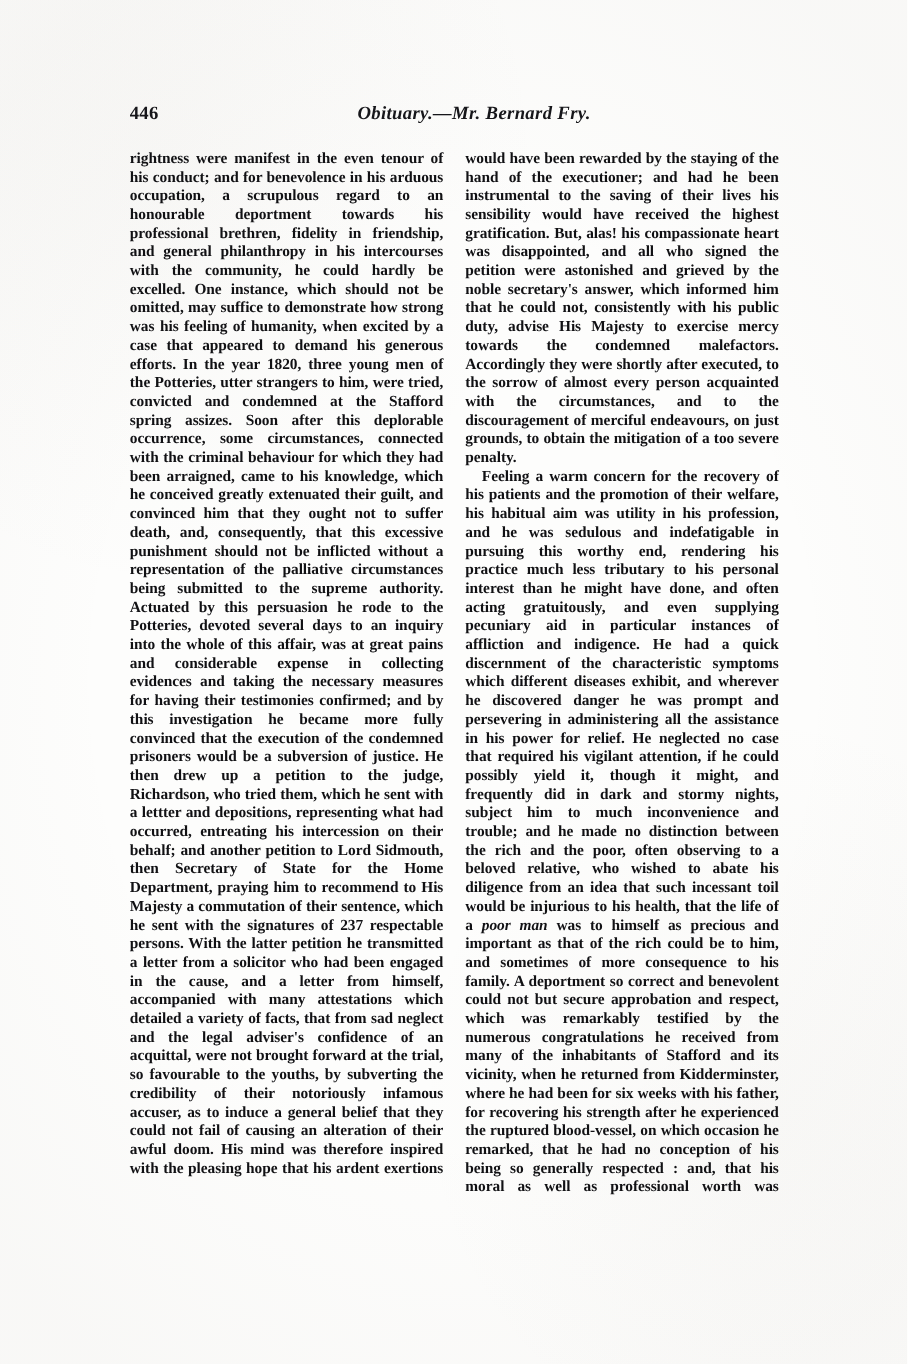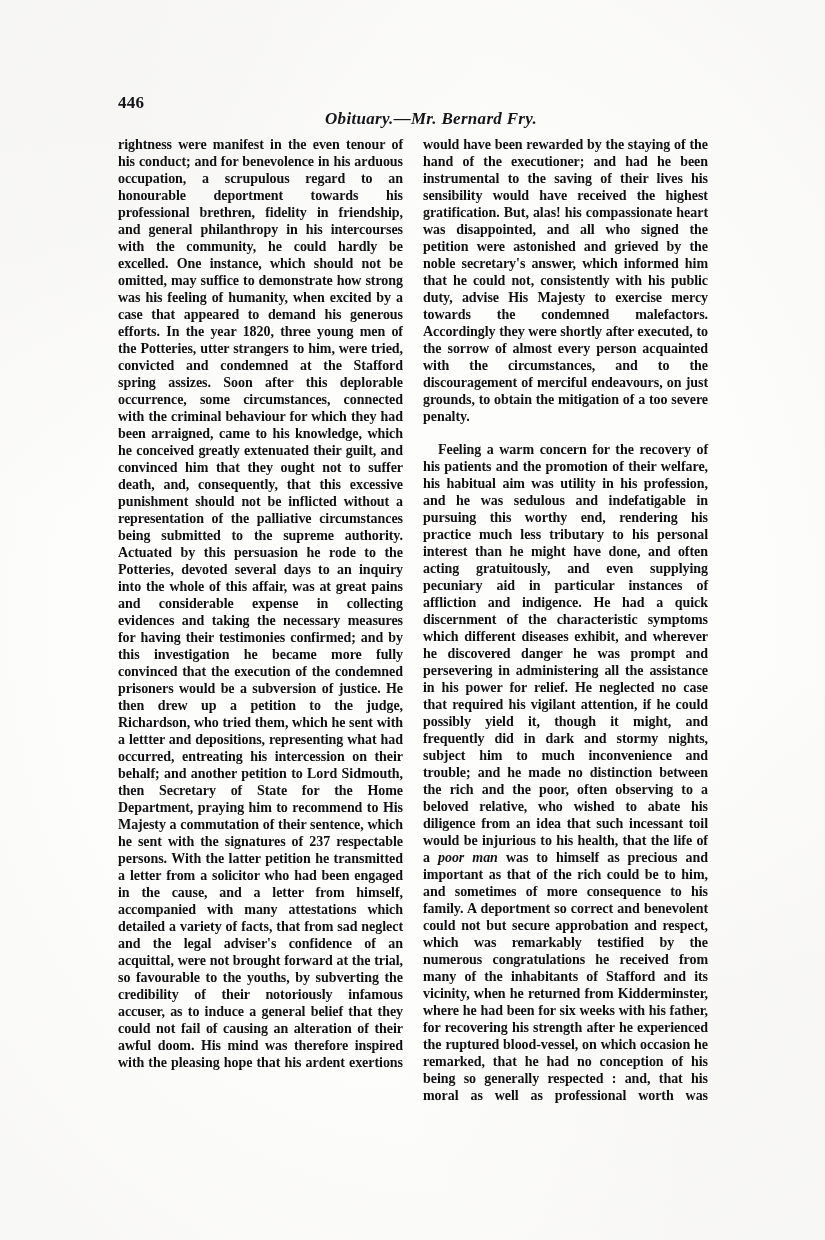--- a/index.html
+++ b/index.html
@@ -54,21 +54,20 @@
     left: 0;
     right: 0;
     top: 0;
     text-align: center;
     font-style: italic;
     font-weight: 700;
     font-size: 17px;
     letter-spacing: 0.3px;
     color: #16161a;
     padding-left: 36px;
-    margin-top: 16px;
   }
 
   
   .columns {
     position: absolute;
     left: 118px;
     top: 136px;
     width: 590px;
     height: 1010px;
     display: flex;
@@ -94,21 +93,21 @@
   .col p.cont {
     text-indent: 0;
   }
   .col p.indent {
     text-indent: 15px;
   }
   .col p.lastline-justify {
     text-align-last: justify;
   }
   .col p + p {
-    margin-top: 16px;
+    margin-top: 0;
   }
 
   .ital {
     font-style: italic;
   }
 </style>
 </head>
 <body>
 
 <div class="page">

